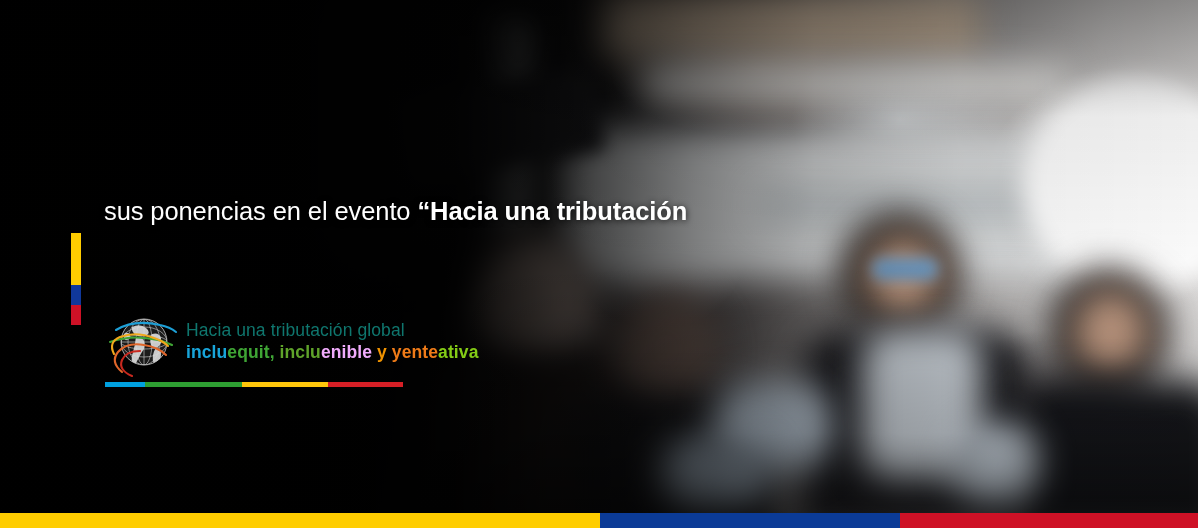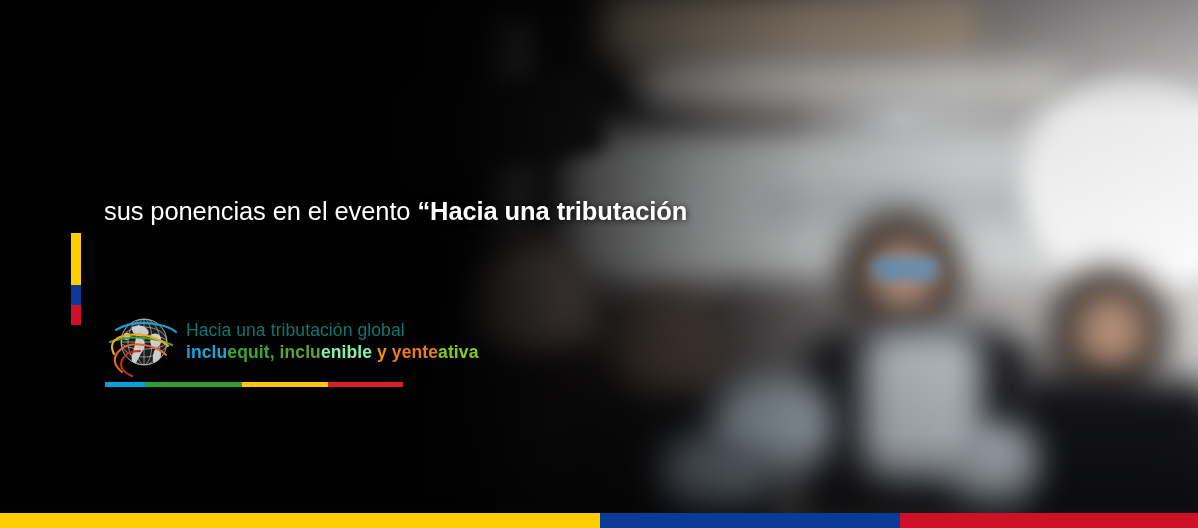--- a/index.html
+++ b/index.html
@@ -272,21 +272,21 @@
           <path d="M14 16 q18 -11 44 -5 q10 2 16 7" stroke="#1D9FD6" stroke-width="2.1"></path>
           <path d="M8 28 q22 -8 48 -2 q8 2 14 5" stroke="#3FA535" stroke-width="2.1"></path>
           <path d="M12 40 q-6 -12 6 -17 q16 -6 34 1 q9 3 14 8" stroke="#F0A81B" stroke-width="2.1"></path>
           <path d="M20 58 q-12 -10 -4 -20 q9 -10 26 -7 q14 2 22 10" stroke="#E0662A" stroke-width="2.1"></path>
           <path d="M30 62 q-14 -6 -10 -16 q4 -9 18 -9" stroke="#C8291F" stroke-width="2.1"></path>
         </g>
       </svg>
 
       <div class="logo-text">
         <div class="logo-line1">Hacia una tributación global</div>
-        <div class="logo-line2"><span style="color: rgb(24, 165, 218);">inclu</span><span style="color: rgb(63, 165, 53);">equit,</span><span style="color: rgb(95, 163, 42);"> inclu</span><span style="color: #86efac;">enible</span><span style="color: rgb(242, 148, 0);"> y </span><span style="color: rgb(239, 123, 24);">yente</span><span style="color: #84cc16;">ativa</span></div>
+        <div class="logo-line2"><span style="color: rgb(24, 165, 218);">inclu</span><span style="color: rgb(63, 165, 53);">equit,</span><span style="color: rgb(95, 163, 42);"> inclu</span><span style="color: #f0abfc;">enible</span><span style="color: rgb(242, 148, 0);"> y </span><span style="color: rgb(239, 123, 24);">yente</span><span style="color: #84cc16;">ativa</span></div>
       </div>
 
       <div class="logo-rule">
         <i class="r-blue" style="background: rgb(0, 160, 223);"></i>
         <i class="r-green" style="background: rgb(46, 158, 50);"></i>
         <i class="r-yellow" style="background: rgb(255, 198, 11);"></i>
         <i class="r-red" style="background: rgb(214, 31, 38);"></i>
       </div>
     </div>
 

